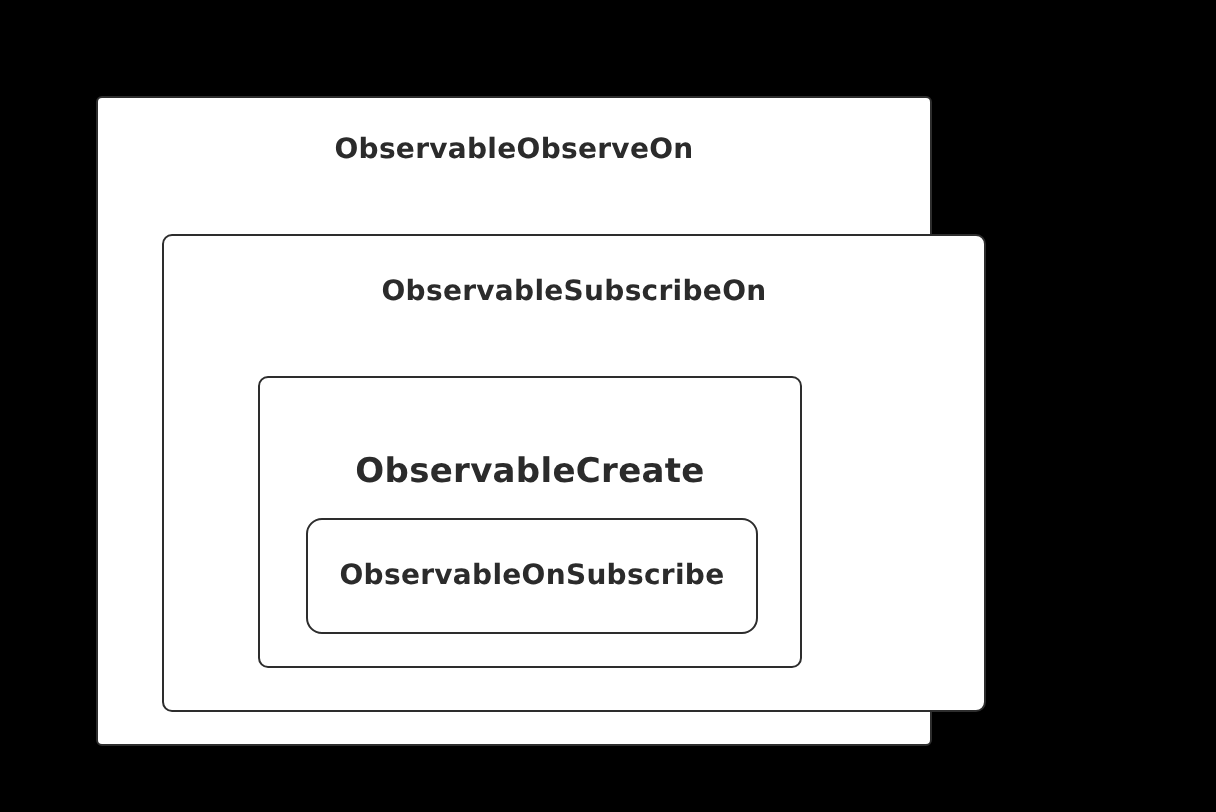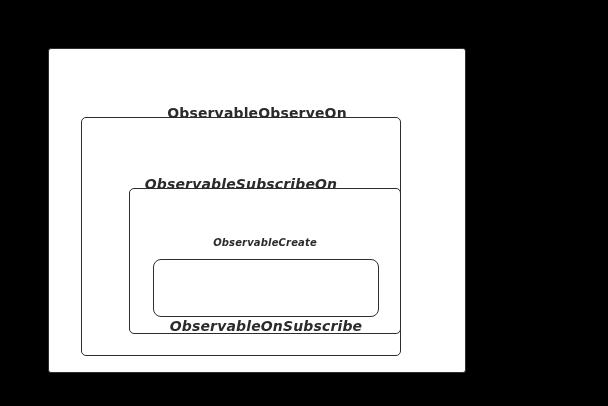--- a/index.html
+++ b/index.html
@@ -30,24 +30,23 @@
     left: 48px;
     top: 48px;
     width: 418px;
     height: 325px;
     border-radius: 3px;
   }
 
   .box-2 {
     left: 32px;   
     top: 68px;    
-    width: 320px;
+    width: 412px;
     height: 239px;
     border-radius: 5px;
-    font-style: italic;
   }
 
   .box-3 {
     left: 47px;   
     top: 70px;    
     width: 272px;
     height: 146px;
     border-radius: 5px;
   }
 
@@ -63,26 +62,25 @@
   .box-label {
     position: absolute;
     left: 0;
     right: 0;
     text-align: center;
     font-weight: bold;
     color: #2b2b2b;
     letter-spacing: 0.15px;
     white-space: nowrap;
     user-select: none;
-    margin-top: 38px;
   }
 
   .label-1 { top: 18px; font-size: 14px; }
   .label-2 { top: 20px; font-size: 14px; }
-  .label-3 { top: 10px; font-size: 10px; }
+  .label-3 { top: 37px; font-size: 17px; }
 
   
   .label-4 {
     top: 0;
     height: 100%;
     display: flex;
     align-items: center;
     justify-content: center;
     font-size: 14px;
     text-align: right;

